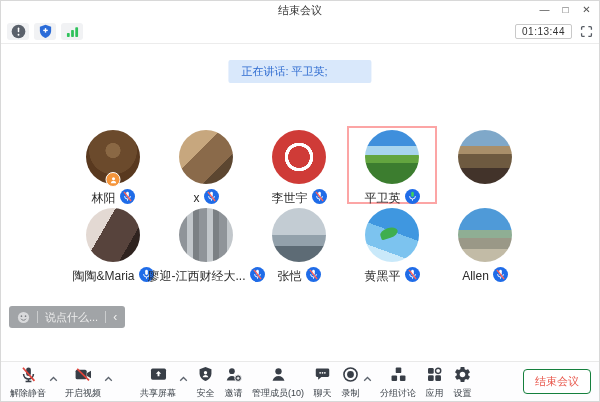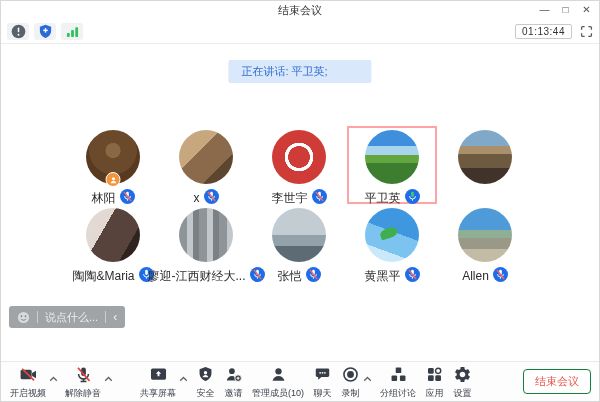--- a/index.html
+++ b/index.html
@@ -238,45 +238,45 @@
     <span>说点什么...</span>
     <span class="cb-div"></span>
     <span class="cb-collapse">‹</span>
   </div>
 
   <div class="footer">
     <div class="footer-left">
         <div class="t-wrap">
           <div class="t-item">
             <span><svg width="19" height="19" viewBox="0 0 24 24" fill="#383e47">
-                <rect x="2" y="6" width="14" height="12" rx="2"></rect>
-                <path d="M16.5 10l5-2.8v9.6l-5-2.8z"></path>
-                <line x1="4" y1="5" x2="19" y2="19.5" stroke="#e0443c" stroke-width="2.2"></line>
-              </svg></span>
-            <span>开启视频</span>
-          </div>
-          <span class="t-caret"><svg width="9" height="6" viewBox="0 0 9 6">
-              <path d="M1.2 4.8L4.5 1.5l3.3 3.3" fill="none" stroke="#5c636d" stroke-width="1.3"></path>
-            </svg></span>
-        </div>
-        <div class="t-wrap">
-          <div class="t-item">
-            <span><svg width="19" height="19" viewBox="0 0 24 24" fill="#383e47">
                 <rect x="9" y="3" width="6" height="11" rx="3"></rect>
                 <path d="M5.8 11.5a6.2 6.2 0 0 0 12.4 0" fill="none" stroke="#383e47" stroke-width="2"></path>
                 <line x1="12" y1="17.7" x2="12" y2="20.2" stroke="#383e47" stroke-width="2"></line>
                 <line x1="8.3" y1="20.8" x2="15.7" y2="20.8" stroke="#383e47" stroke-width="2"></line>
                 <line x1="5" y1="3.5" x2="19.5" y2="20" stroke="#e0443c" stroke-width="2.2"></line>
               </svg></span>
             <span>解除静音</span>
           </div>
           <span class="t-caret"><svg width="9" height="6" viewBox="0 0 9 6">
               <path d="M1.2 4.8L4.5 1.5l3.3 3.3" fill="none" stroke="#5c636d" stroke-width="1.3"></path>
             </svg></span>
         </div>
+        <div class="t-wrap">
+          <div class="t-item">
+            <span><svg width="19" height="19" viewBox="0 0 24 24" fill="#383e47">
+                <rect x="2" y="6" width="14" height="12" rx="2"></rect>
+                <path d="M16.5 10l5-2.8v9.6l-5-2.8z"></path>
+                <line x1="4" y1="5" x2="19" y2="19.5" stroke="#e0443c" stroke-width="2.2"></line>
+              </svg></span>
+            <span>开启视频</span>
+          </div>
+          <span class="t-caret"><svg width="9" height="6" viewBox="0 0 9 6">
+              <path d="M1.2 4.8L4.5 1.5l3.3 3.3" fill="none" stroke="#5c636d" stroke-width="1.3"></path>
+            </svg></span>
+        </div>
       </div>
     <div class="footer-center">
         <div class="t-wrap">
           <div class="t-item">
             <span><svg width="19" height="19" viewBox="0 0 24 24" fill="#383e47">
                 <rect x="2.5" y="4.5" width="19" height="14" rx="2"></rect>
                 <path d="M12 7.5l3.4 3.4h-2.2v3.4h-2.4v-3.4H8.6z" fill="#fff"></path>
               </svg></span>
             <span>共享屏幕</span>
           </div>

